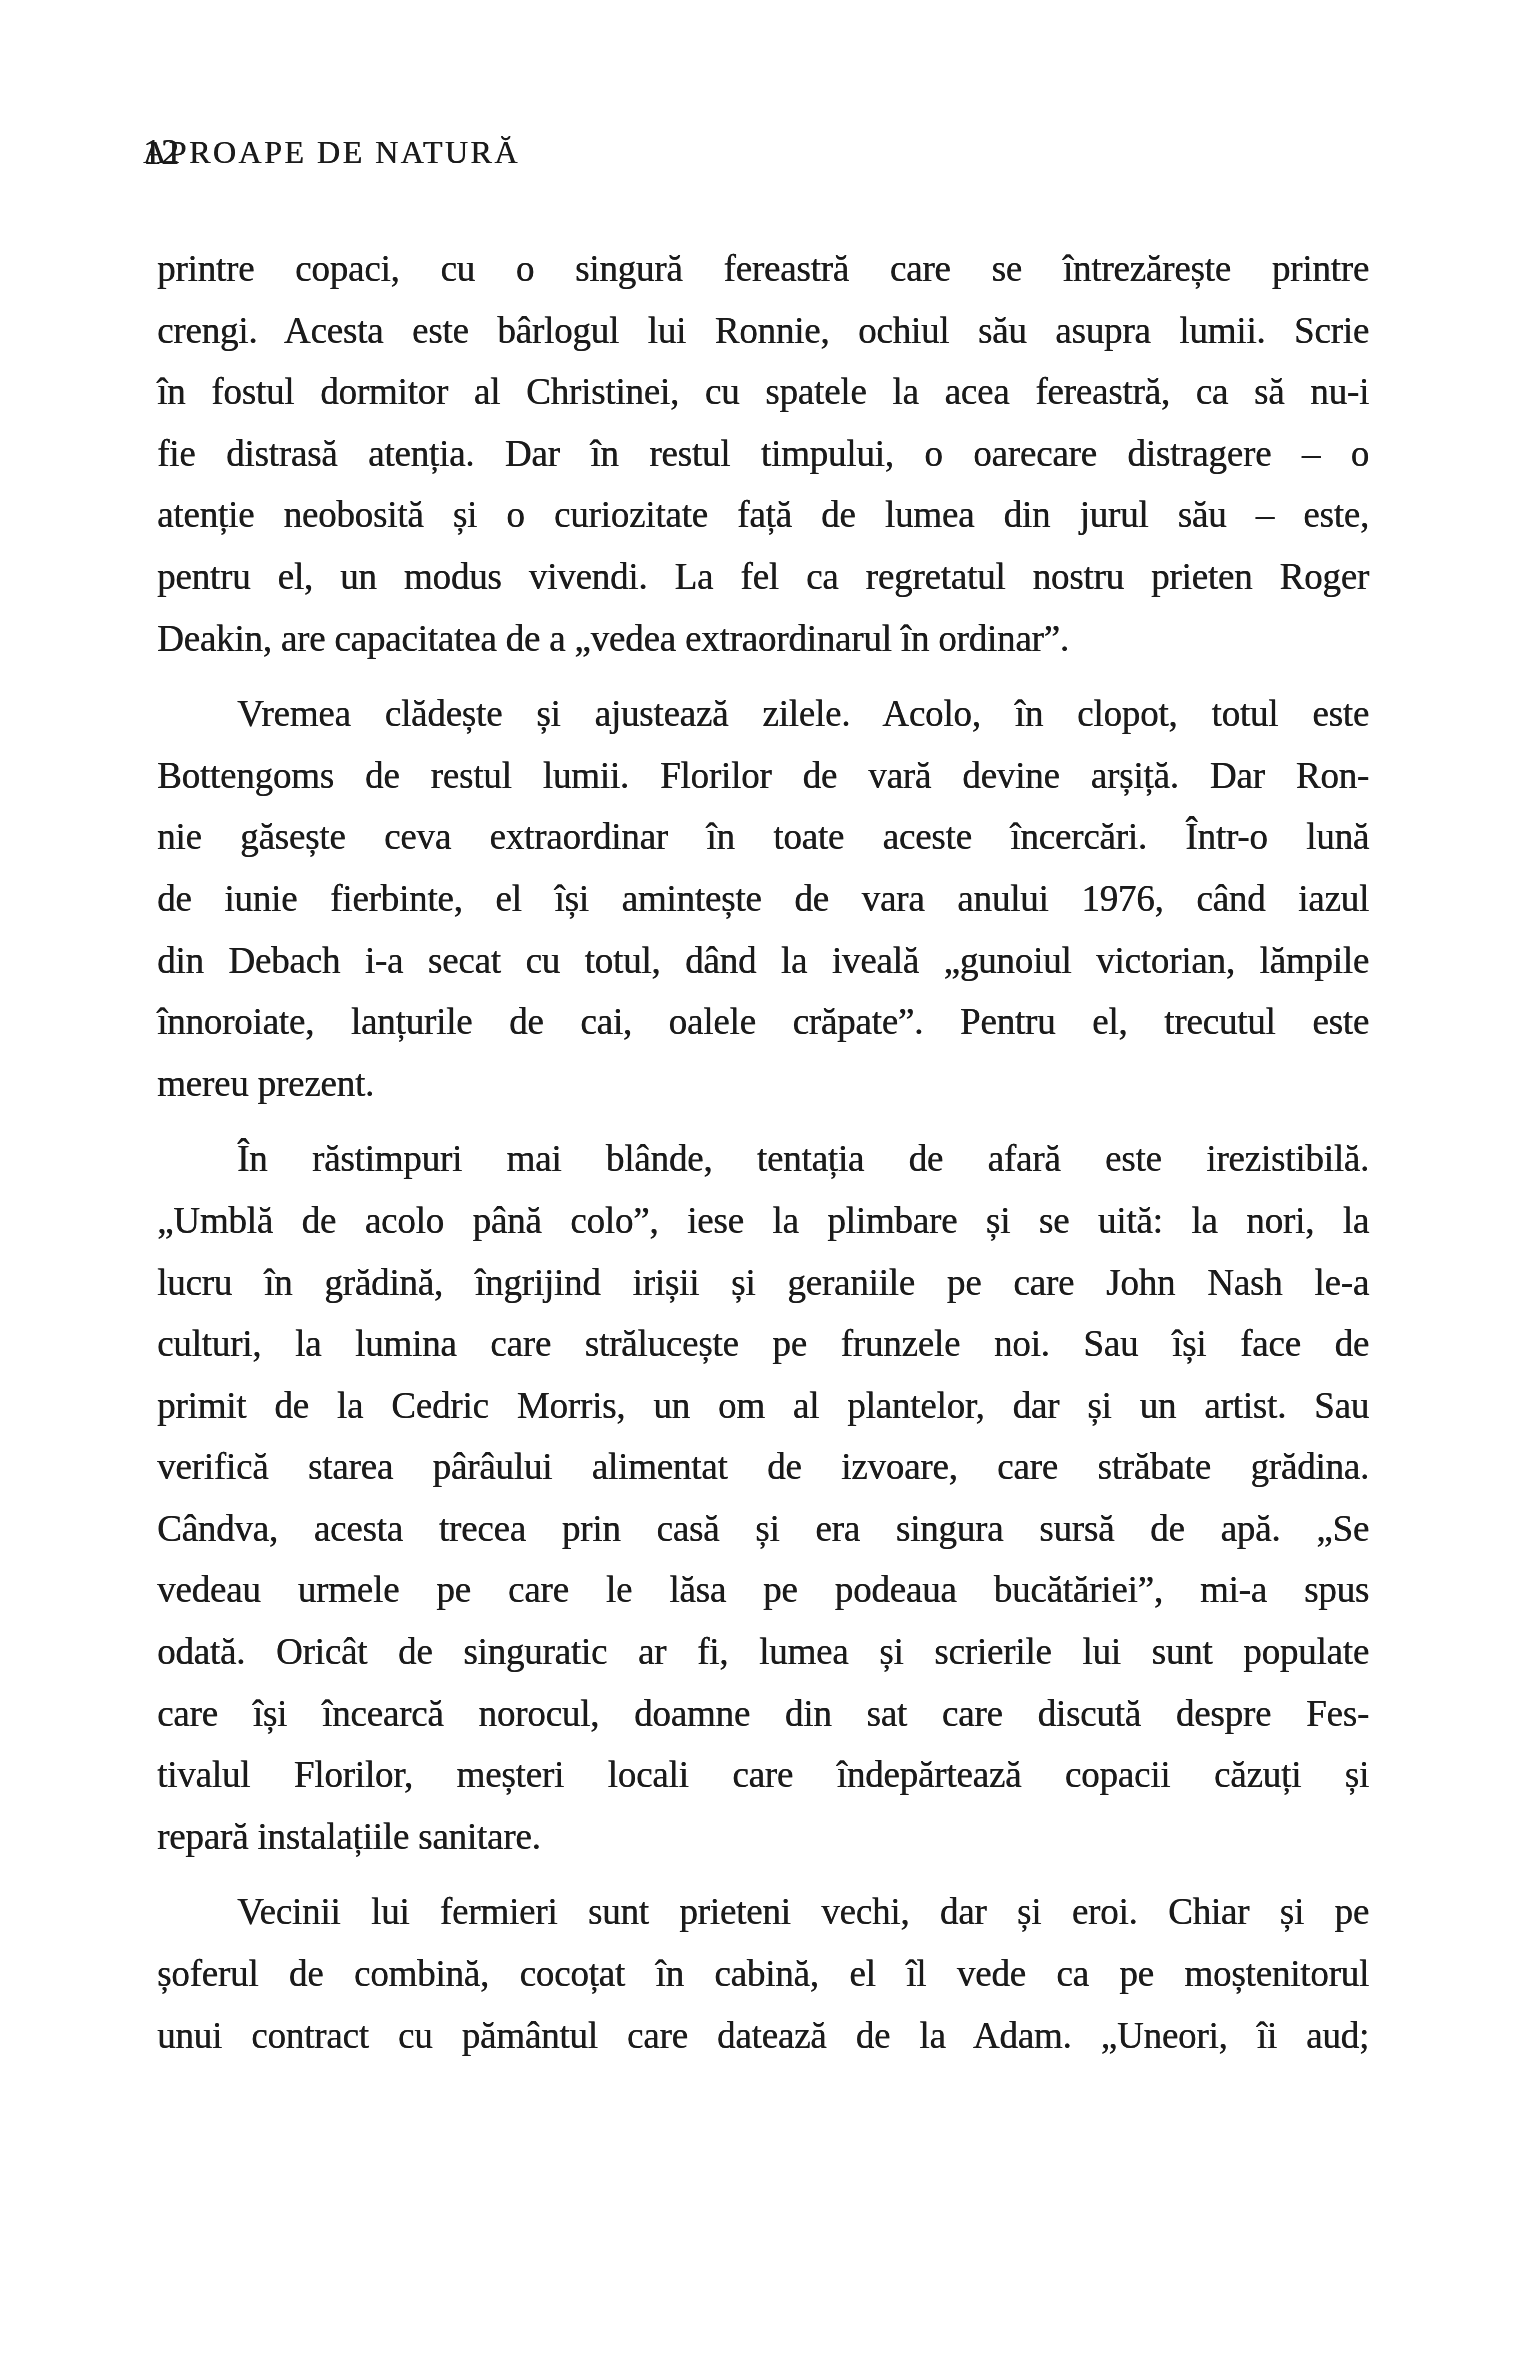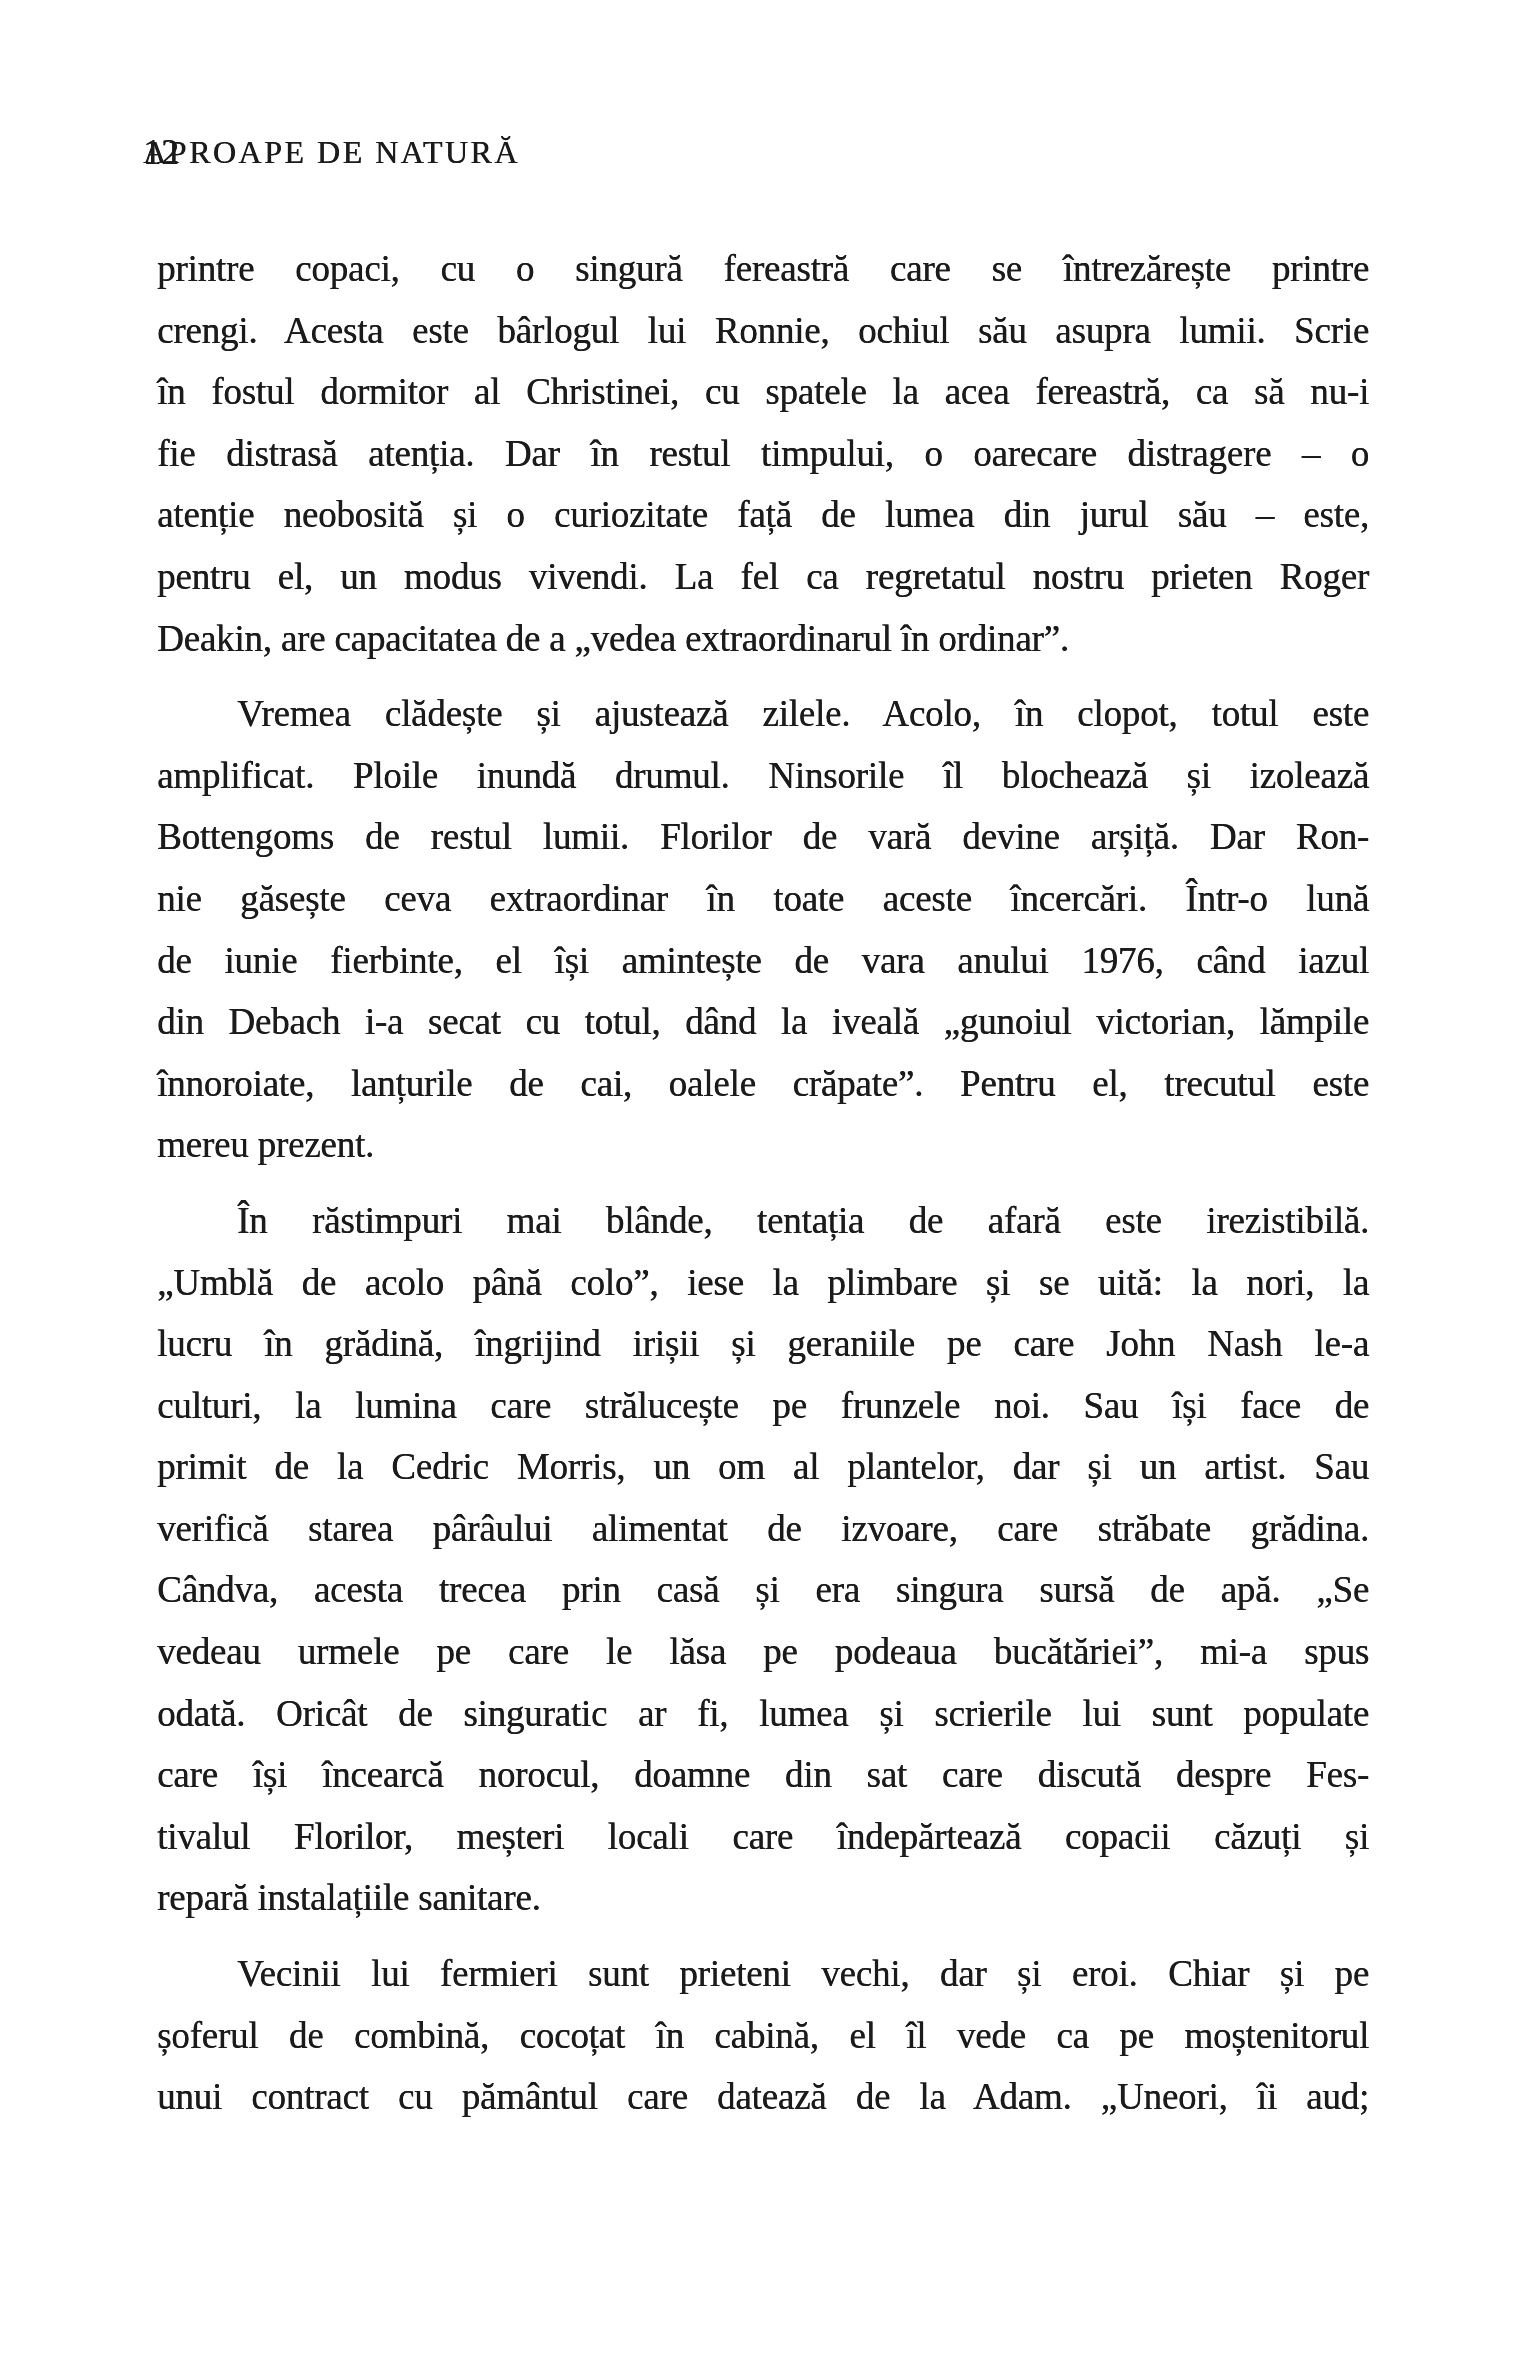--- a/index.html
+++ b/index.html
@@ -77,21 +77,20 @@
         <div class="text-line">printre copaci, cu o singură fereastră care se întrezărește printre</div>
         <div class="text-line">crengi. Acesta este bârlogul lui Ronnie, ochiul său asupra lumii. Scrie</div>
         <div class="text-line">în fostul dormitor al Christinei, cu spatele la acea fereastră, ca să nu-i</div>
         <div class="text-line">fie distrasă atenția. Dar în restul timpului, o oarecare distragere – o</div>
         <div class="text-line">atenție neobosită și o curiozitate față de lumea din jurul său – este,</div>
         <div class="text-line">pentru el, un modus vivendi. La fel ca regretatul nostru prieten Roger</div>
         <div class="text-line para-end">Deakin, are capacitatea de a „vedea extraordinarul în ordinar”.</div>
       </div>
       <div class="paragraph">
         <div class="text-line indent">Vremea clădește și ajustează zilele. Acolo, în clopot, totul este</div>
-        <div class="text-line">amplificat. Ploile inundă drumul. Ninsorile îl blochează și izolează</div>
         <div class="text-line">Bottengoms de restul lumii. Florilor de vară devine arșiță. Dar Ron-</div>
         <div class="text-line">nie găsește ceva extraordinar în toate aceste încercări. Într-o lună</div>
         <div class="text-line">de iunie fierbinte, el își amintește de vara anului 1976, când iazul</div>
         <div class="text-line">din Debach i-a secat cu totul, dând la iveală „gunoiul victorian, lămpile</div>
         <div class="text-line">înnoroiate, lanțurile de cai, oalele crăpate”. Pentru el, trecutul este</div>
         <div class="text-line para-end">mereu prezent.</div>
       </div>
       <div class="paragraph">
         <div class="text-line indent">În răstimpuri mai blânde, tentația de afară este irezistibilă.</div>
         <div class="text-line">„Umblă de acolo până colo”, iese la plimbare și se uită: la nori, la</div>

